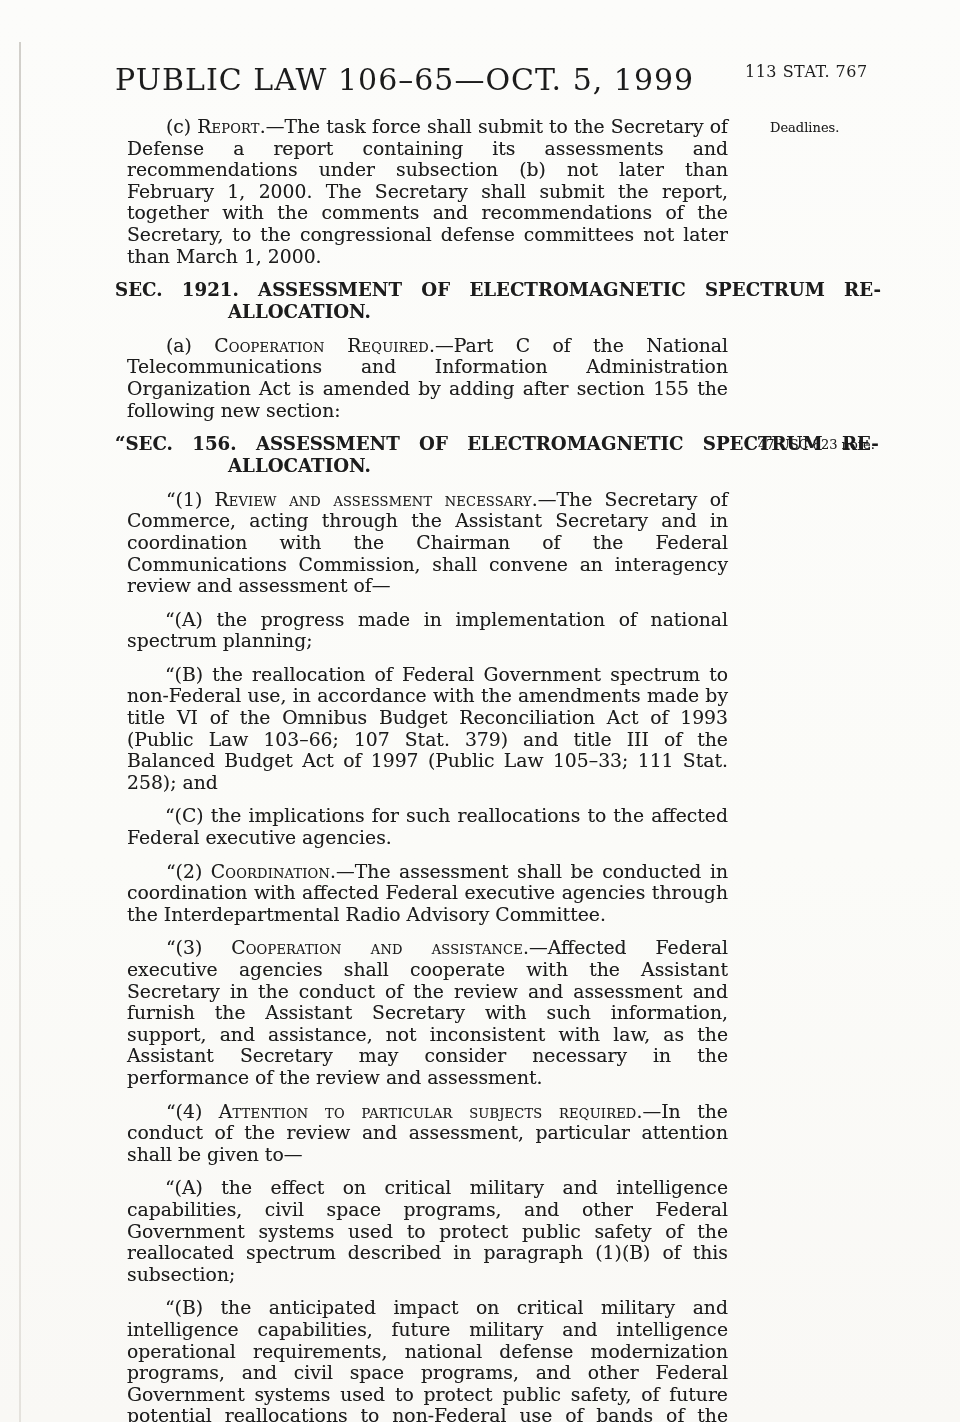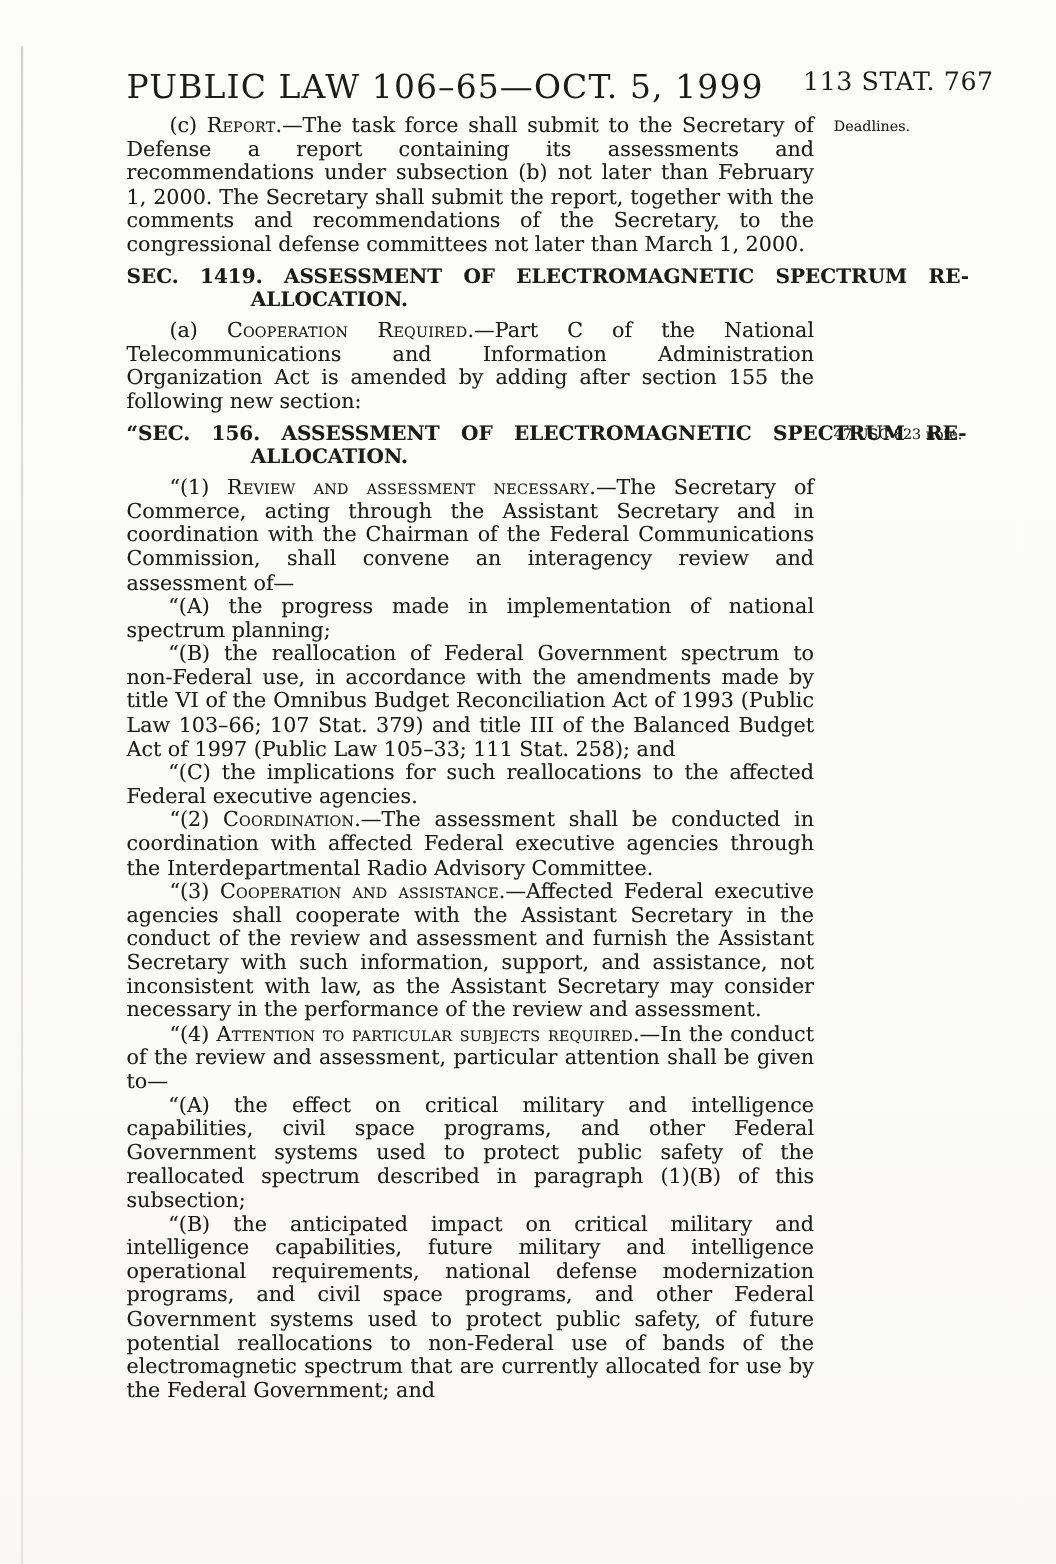--- a/index.html
+++ b/index.html
@@ -17,25 +17,25 @@
     position:absolute;left:19px;top:42px;bottom:0;width:2px;
     background:linear-gradient(180deg,#c3c0ba,#d8d5cf 35%,#dedbd5);
     opacity:.75;
   }
   .header{position:absolute;top:62px;left:0;width:960px;height:30px;}
   .law-title{
     position:absolute;left:115px;width:625px;text-align:left;
     font-size:30px;letter-spacing:1px;white-space:nowrap;
   }
   .stat-ref{
-    position:absolute;left:730px;font-size:23px;letter-spacing:.5px;white-space:nowrap;
+    position:absolute;left:745px;font-size:16px;letter-spacing:.5px;white-space:nowrap;
   }
   .body-col{position:absolute;left:115px;top:104px;width:625px;}
   p.para{
-    position:relative;margin:0;text-align:justify;
+    position:relative;margin:12px;text-align:justify;
     font-size:18.8px;line-height:21.6px;
     text-shadow:0 0 .4px rgba(20,20,20,.35);
   }
   .p0{text-indent:39px;}
   .p1{margin-left:40px;text-indent:39px;}
   .p2{margin-left:81px;text-indent:38px;}
   .sc{font-variant:small-caps;letter-spacing:.2px;}
   .sec-heading{
     position:relative;margin:7px 0 6px;
     font-weight:bold;font-size:18.2px;line-height:21.8px;
@@ -58,21 +58,21 @@
 <div class="page">
   <div class="edge-line"></div>
 
   <div class="header">
     <div class="law-title">PUBLIC LAW 106–65—OCT. 5, 1999</div>
     <div class="stat-ref">113 STAT. 767</div>
   </div>
 
   <div class="body-col" id="content-root">
       <p class="para p0"><span>(c) </span><span class="sc">Report</span><span>.—The task force shall submit to the Secretary of Defense a report containing its assessments and recommendations under subsection (b) not later than February 1, 2000. The Secretary shall submit the report, together with the comments and recommendations of the Secretary, to the congressional defense committees not later than March 1, 2000.</span><span class="margin-note">Deadlines.</span></p>
-      <div class="sec-heading"><span class="h-line1">SEC. 1419. ASSESSMENT OF ELECTROMAGNETIC SPECTRUM RE-</span><br><span class="h-line2">ALLOCATION.</span></div>
+      <div class="sec-heading"><span class="h-line1">SEC. 1921. ASSESSMENT OF ELECTROMAGNETIC SPECTRUM RE-</span><br><span class="h-line2">ALLOCATION.</span></div>
       <p class="para p0"><span>(a) </span><span class="sc">Cooperation Required</span><span>.—Part C of the National Telecommunications and Information Administration Organization Act is amended by adding after section 155 the following new section:</span></p>
       <div class="sec-heading"><span class="h-line1">“SEC. 156. ASSESSMENT OF ELECTROMAGNETIC SPECTRUM RE-</span><br><span class="h-line2">ALLOCATION.</span><span class="margin-note">47 USC 823 note.</span></div>
       <p class="para p1"><span>“(1) </span><span class="sc">Review and assessment necessary</span><span>.—The Secretary of Commerce, acting through the Assistant Secretary and in coordination with the Chairman of the Federal Communications Commission, shall convene an interagency review and assessment of—</span></p>
       <p class="para p2"><span>“(A) the progress made in implementation of national spectrum planning;</span></p>
       <p class="para p2"><span>“(B) the reallocation of Federal Government spectrum to non-Federal use, in accordance with the amendments made by title VI of the Omnibus Budget Reconciliation Act of 1993 (Public Law 103–66; 107 Stat. 379) and title III of the Balanced Budget Act of 1997 (Public Law 105–33; 111 Stat. 258); and</span></p>
       <p class="para p2"><span>“(C) the implications for such reallocations to the affected Federal executive agencies.</span></p>
       <p class="para p1"><span>“(2) </span><span class="sc">Coordination</span><span>.—The assessment shall be conducted in coordination with affected Federal executive agencies through the Interdepartmental Radio Advisory Committee.</span></p>
       <p class="para p1"><span>“(3) </span><span class="sc">Cooperation and assistance</span><span>.—Affected Federal executive agencies shall cooperate with the Assistant Secretary in the conduct of the review and assessment and furnish the Assistant Secretary with such information, support, and assistance, not inconsistent with law, as the Assistant Secretary may consider necessary in the performance of the review and assessment.</span></p>
       <p class="para p1"><span>“(4) </span><span class="sc">Attention to particular subjects required</span><span>.—In the conduct of the review and assessment, particular attention shall be given to—</span></p>
       <p class="para p2"><span>“(A) the effect on critical military and intelligence capabilities, civil space programs, and other Federal Government systems used to protect public safety of the reallocated spectrum described in paragraph (1)(B) of this subsection;</span></p>

